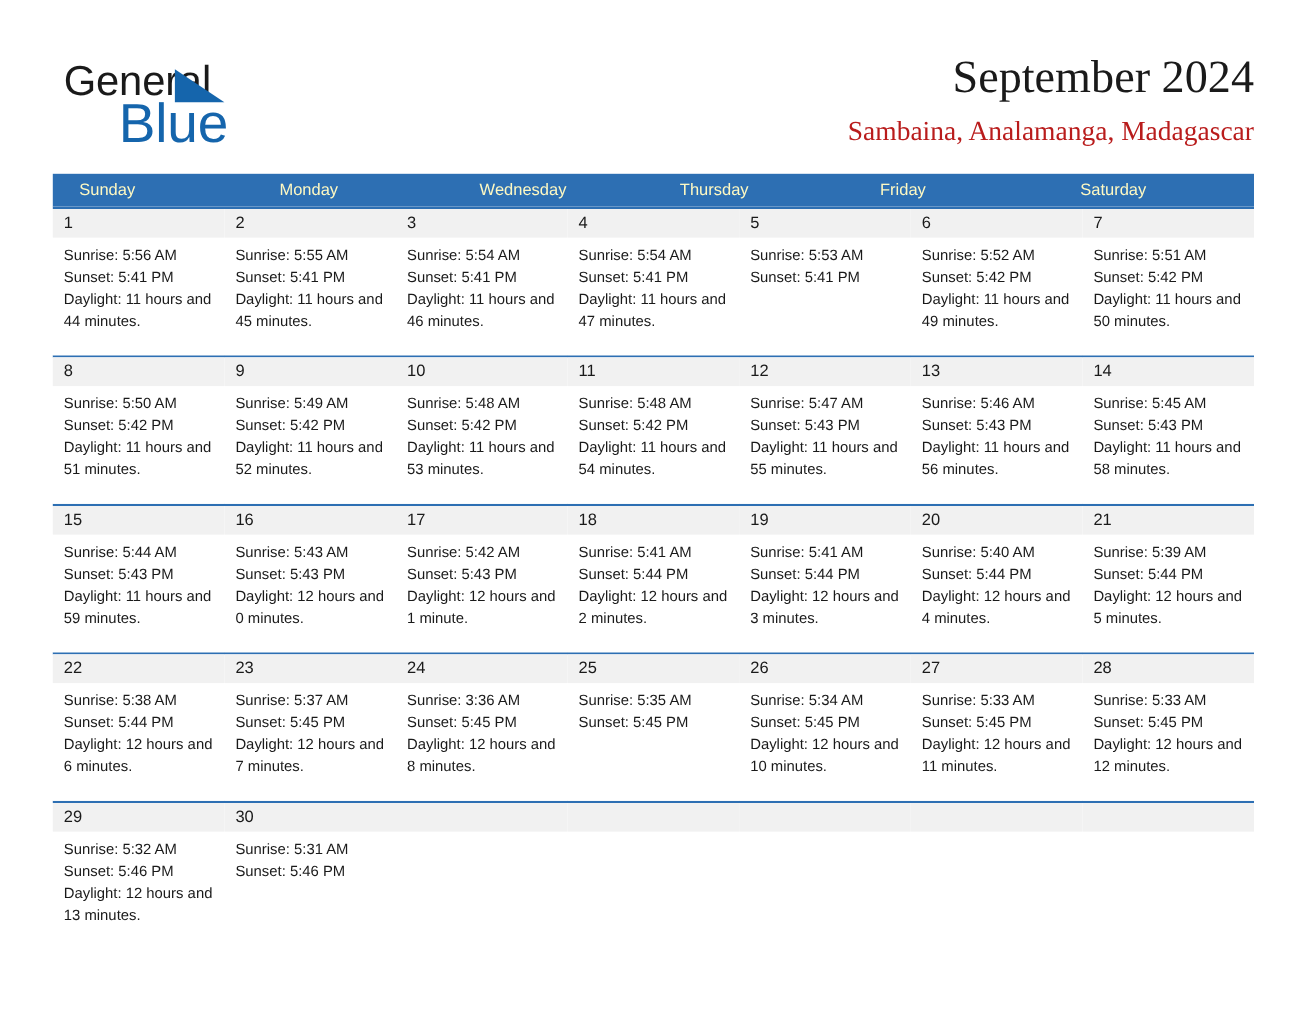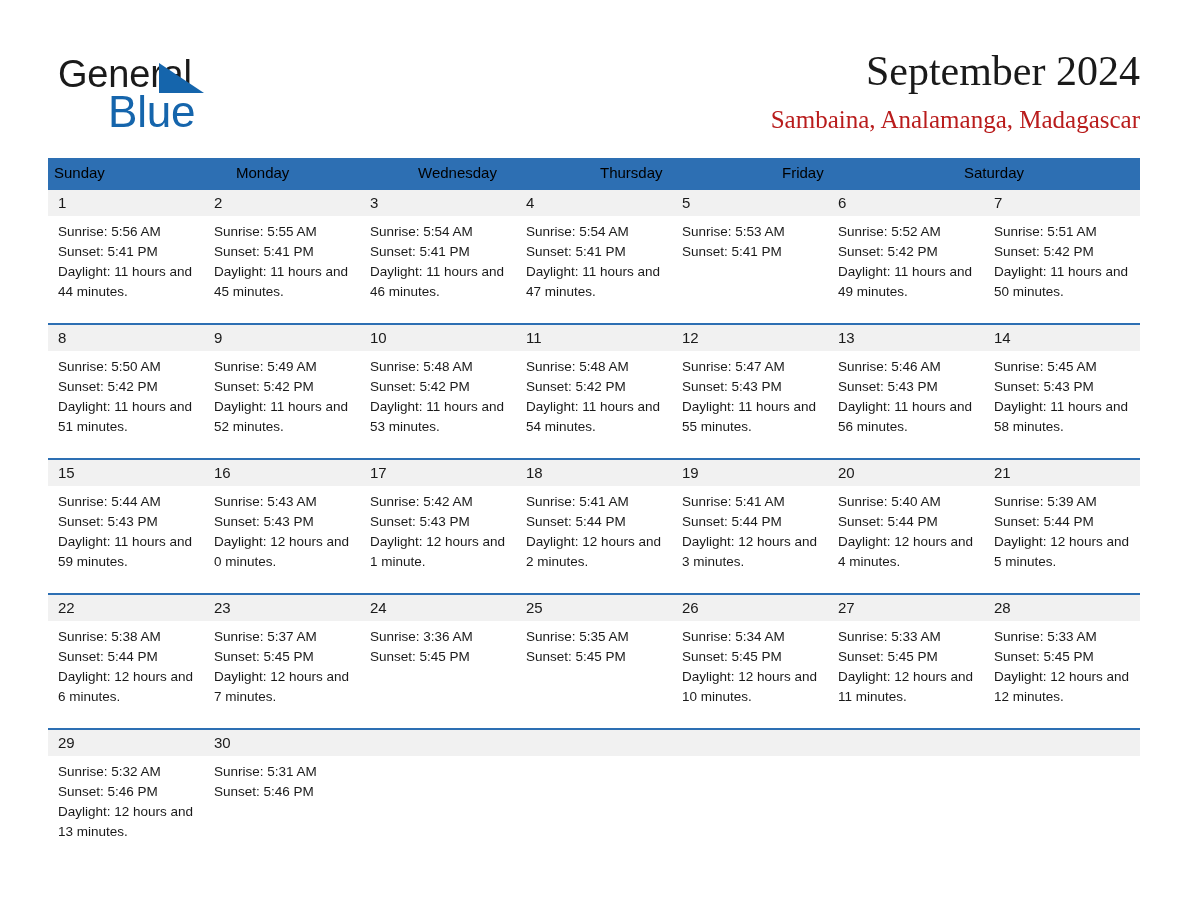--- a/index.html
+++ b/index.html
@@ -53,21 +53,21 @@
     top: 11px;
     width: 0;
     height: 0;
     border-left: 45px solid #1565ac;
     border-top: 30px solid transparent;
   }
   .brand-blue {
     position: absolute;
     left: 50px;
     top: 38px;
-    font-size: 44px;
+    font-size: 50px;
     line-height: 44px;
     letter-spacing: -0.2px;
     color: #1565ac;
     font-weight: 400;
   }
 
   .title-block {
     position: absolute;
     right: 0;
     top: 0;
@@ -97,24 +97,24 @@
     top: 158px;
     width: 1092px;
   }
   .weekday-row {
     display: flex;
     background: #2d6fb3;
     height: 30px;
   }
   .weekday {
     flex: 1 1 0;
-    color: #000000;
+    color: #fef9c3;
     font-size: 15px;
     line-height: 30px;
-    padding-left: 6px;
+    padding-left: 24px;
     box-sizing: border-box;
     white-space: nowrap;
     overflow: hidden;
   }
 
   .week-row {
     display: flex;
     border-top: 2px solid #2d6fb3;
     height: 133px;
     background: #ffffff;
@@ -375,20 +375,21 @@
           <div>Sunrise: 5:37 AM</div>
           <div>Sunset: 5:45 PM</div>
           <div class="wrap">Daylight: 12 hours and 7 minutes.</div>
         </div>
       </div>
       <div class="day-cell">
         <div class="daynum-band">24</div>
         <div class="details">
           <div>Sunrise: 3:36 AM</div>
           <div>Sunset: 5:45 PM</div>
+          <div class="wrap">Daylight: 12 hours and 8 minutes.</div>
         </div>
       </div>
       <div class="day-cell">
         <div class="daynum-band">25</div>
         <div class="details">
           <div>Sunrise: 5:35 AM</div>
           <div>Sunset: 5:45 PM</div>
         </div>
       </div>
       <div class="day-cell">

